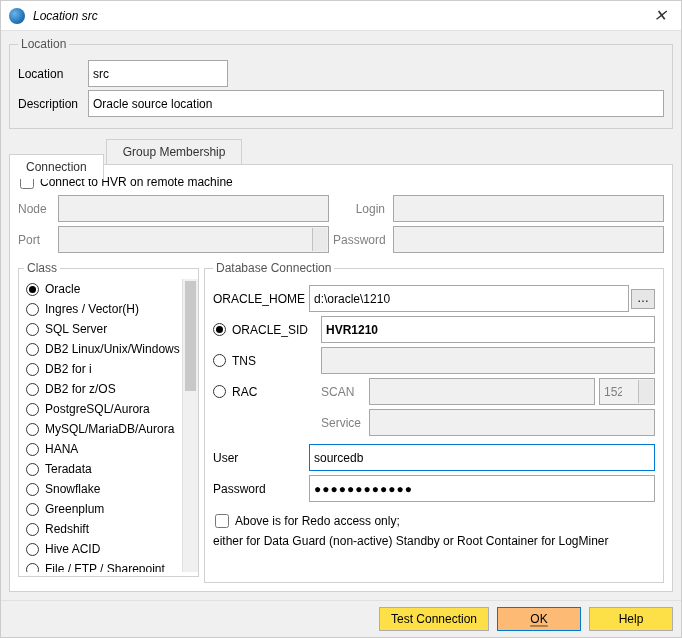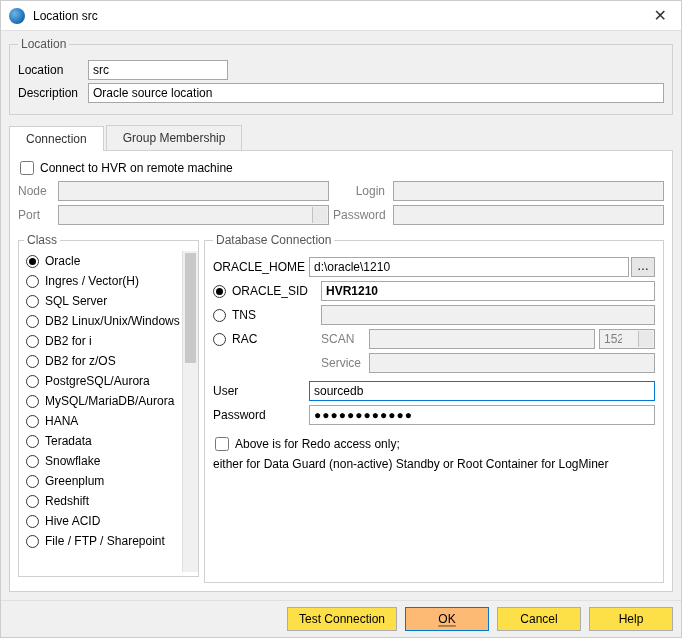--- a/index.html
+++ b/index.html
@@ -1,33 +1,33 @@
 <!DOCTYPE html>
 <html><head>
 <meta charset="utf-8">
 <style>
   * { box-sizing: border-box; font-family: "Segoe UI", Tahoma, sans-serif; font-size: 12px; }
   body { margin: 0; background: #fff; }
   .window { width: 682px; height: 638px; border: 1px solid #ccc; background: #f0f0f0; display: flex; flex-direction: column; }
-  .titlebar { height: 30px; background: #fff; display: flex; align-items: center; padding: 8px 8px; border-bottom: 1px solid #e0e0e0; }
+  .titlebar { height: 30px; background: #fff; display: flex; align-items: center; padding: 8px 8px; border-bottom: 1px solid #e0e0e0; font-style: italic; }
   .app-icon { width: 16px; height: 16px; border-radius: 50%; background: radial-gradient(circle at 35% 35%, #6ab4e8 0%, #1a6bb0 70%, #0d3a63 100%); margin-right: 8px; }
   .title { flex: 1; color: #000; }
   .close-x { font-size: 16px; color: #333; padding: 0 6px; line-height: 1; cursor: default; }
   .body { flex: 1; padding: 6px 8px 8px 8px; display: flex; flex-direction: column; overflow: hidden; }
   fieldset { border: 1px solid #d0d0d0; margin: 0 0 6px 0; padding: 6px 8px 8px 8px; }
   legend { color: #555; padding: 0 3px; }
   .row { display: flex; align-items: center; margin: 3px 0; }
   .lbl { color: #000; }
   .lbl-dim { color: #808080; }
-  input[type="text"], input[type="password"] { border: 1px solid #a7a7a7; background: #fff; height: 20px; padding: 1px 4px; outline: none; }
+  input[type="text"], input[type="password"] { border: 1px solid #a7a7a7; background: #fff; height: 27px; padding: 1px 4px; outline: none; }
   input.focus { border: 1px solid #0078d7; }
   input:disabled { background: #f0f0f0; color: #808080; }
   .tabs { display: flex; margin-top: 4px; position: relative; z-index: 2; }
   .tab { border: 1px solid #d0d0d0; border-bottom: none; padding: 5px 16px; background: #f0f0f0; margin-right: 2px; color: #333; position: relative; }
-  .tab.active { background: #fff; top: 1px; }
+  .tab.active { background: #fff; top: 15px; }
   .tab-body { flex: 1; border: 1px solid #d0d0d0; background: #fff; padding: 8px; display: flex; flex-direction: column; overflow: hidden; }
   .chk { display: flex; align-items: center; margin: 2px 0 6px 0; }
   .chk input { margin: 0 6px 0 2px; width: 14px; height: 14px; }
   .remote-grid { display: grid; grid-template-columns: 36px 1fr 56px 1fr; column-gap: 4px; row-gap: 4px; align-items: center; }
   .spinner { position: relative; }
   .spinner::after { content: ""; position: absolute; right: 2px; top: 2px; bottom: 2px; width: 14px; background: linear-gradient(#e9e9e9,#e9e9e9); border-left: 1px solid #c0c0c0; }
   .spinner .arrs { position: absolute; right: 4px; top: 50%; transform: translateY(-50%); font-size: 9px; color: #555; line-height: 7px; pointer-events: none; }
   .main { flex: 1; display: flex; margin-top: 8px; overflow: hidden; gap: 8px; }
   .class-wrap { width: 178px; display: flex; flex-direction: column; border: 0; }
   .class-wrap fieldset { flex: 1; display: flex; padding: 4px 0 4px 5px; overflow: hidden; }
@@ -246,20 +246,17 @@
   </div>
 
   <div class="footer">
     <div class="btn" style="min-width:110px">
         <span>Test Connection</span>
       </div>
     <div class="btn default">
         <span class="oklabel">OK</span>
       </div>
     <div class="btn">
-        <span>Cancel</span>
-      </div>
-    <div class="btn">
         <span>Help</span>
       </div>
   </div>
 
 </div>
 
 </body></html>

